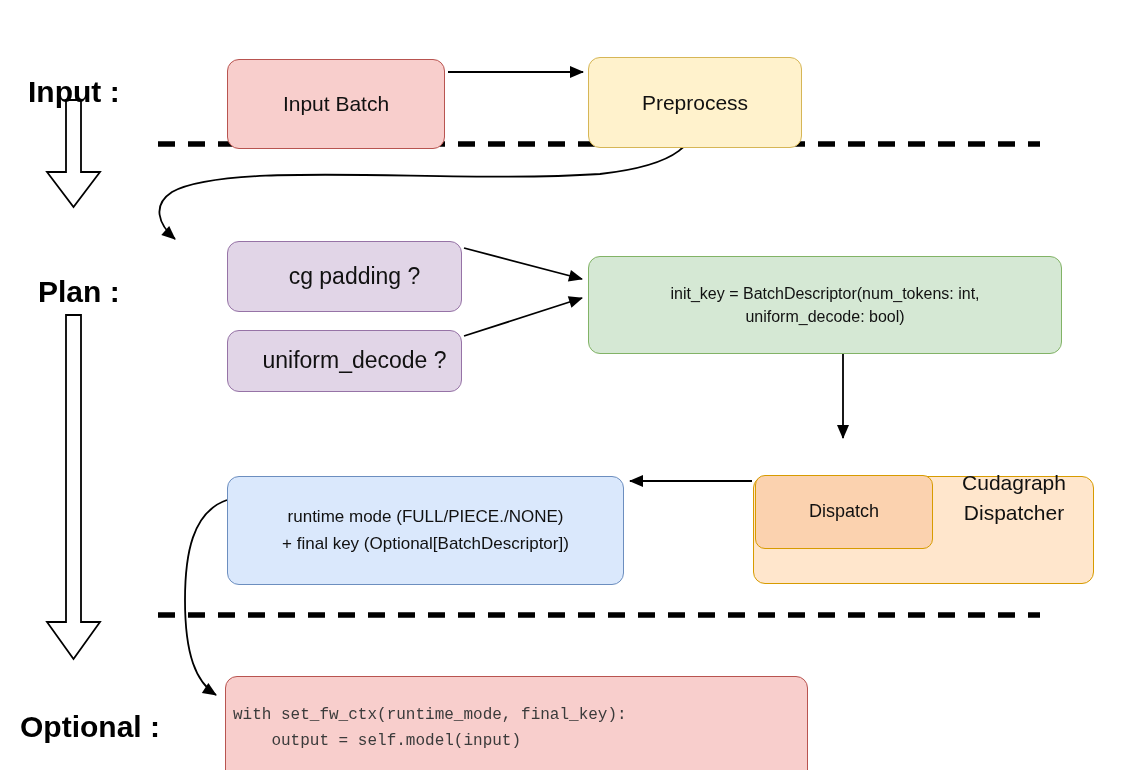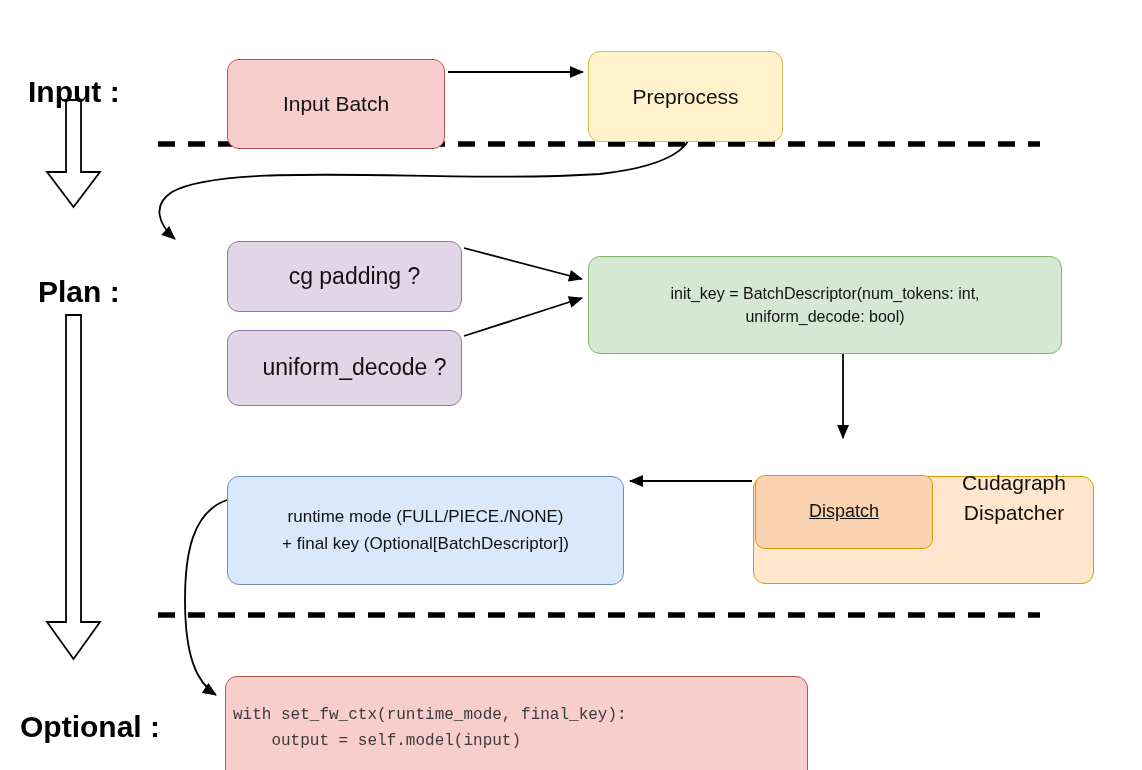--- a/index.html
+++ b/index.html
@@ -34,27 +34,27 @@
   .box .ln{display:block;}
   .pink   {background:#f8cecc;border:1.6px solid #b85450;}
   .yellow {background:#fff2cc;border:1.6px solid #d6b656;}
   .purple {background:#e1d5e7;border:1.6px solid #9673a6;padding-left:20px;}
   .green  {background:#d5e8d4;border:1.6px solid #82b366;}
   .orange-light{background:#ffe6cc;border:1.6px solid #d79b00;}
   .orange-deep {background:#fbd2af;border:1.6px solid #d79b00;border-radius:10px;}
   .blue   {background:#dae8fc;border:1.6px solid #6c8ebf;}
 
   #node-input-batch   {left:227px;top:27px;width:218px;height:90px;font-size:21px;}
-  #node-preprocess    {left:588px;top:19px;width:195px;height:91px;font-size:21px;}
+  #node-preprocess    {left:588px;top:25px;width:214px;height:91px;font-size:21px;}
   #node-cg-padding    {left:227px;top:209px;width:235px;height:71px;font-size:23px;}
-  #node-uniform-decode{left:227px;top:298px;width:235px;height:76px;font-size:23px;}
+  #node-uniform-decode{left:227px;top:298px;width:235px;height:62px;font-size:23px;}
   #node-init-key      {left:588px;top:224px;width:474px;height:98px;font-size:16px;line-height:1.45;}
   #node-runtime-result{left:227px;top:444px;width:397px;height:109px;font-size:17px;line-height:1.55;}
   #node-dispatcher    {left:753px;top:444px;width:341px;height:108px;}
-  #node-dispatch      {left:755px;top:443px;width:178px;height:74px;font-size:18px;text-decoration:underline;}
+  #node-dispatch      {left:755px;top:443px;width:178px;height:74px;font-size:18px;}
   #dispatcher-label   {position:absolute;left:935px;top:460px;width:158px;height:76px;
                        display:flex;flex-direction:column;align-items:center;justify-content:center;
                        font-size:21px;line-height:1.45;text-align:center;}
   #node-execute-code  {left:225px;top:644px;width:583px;height:106px;
                        font-family:"Liberation Mono","DejaVu Sans Mono",monospace;
                        font-size:16px;line-height:1.6;color:#3b3b3b;
                        align-items:flex-start;justify-content:center;
                        padding-left:7px;text-align:left;white-space:pre;}
   #label-input  {left:28px;top:36px;}
   #label-plan   {left:38px;top:236px;}

